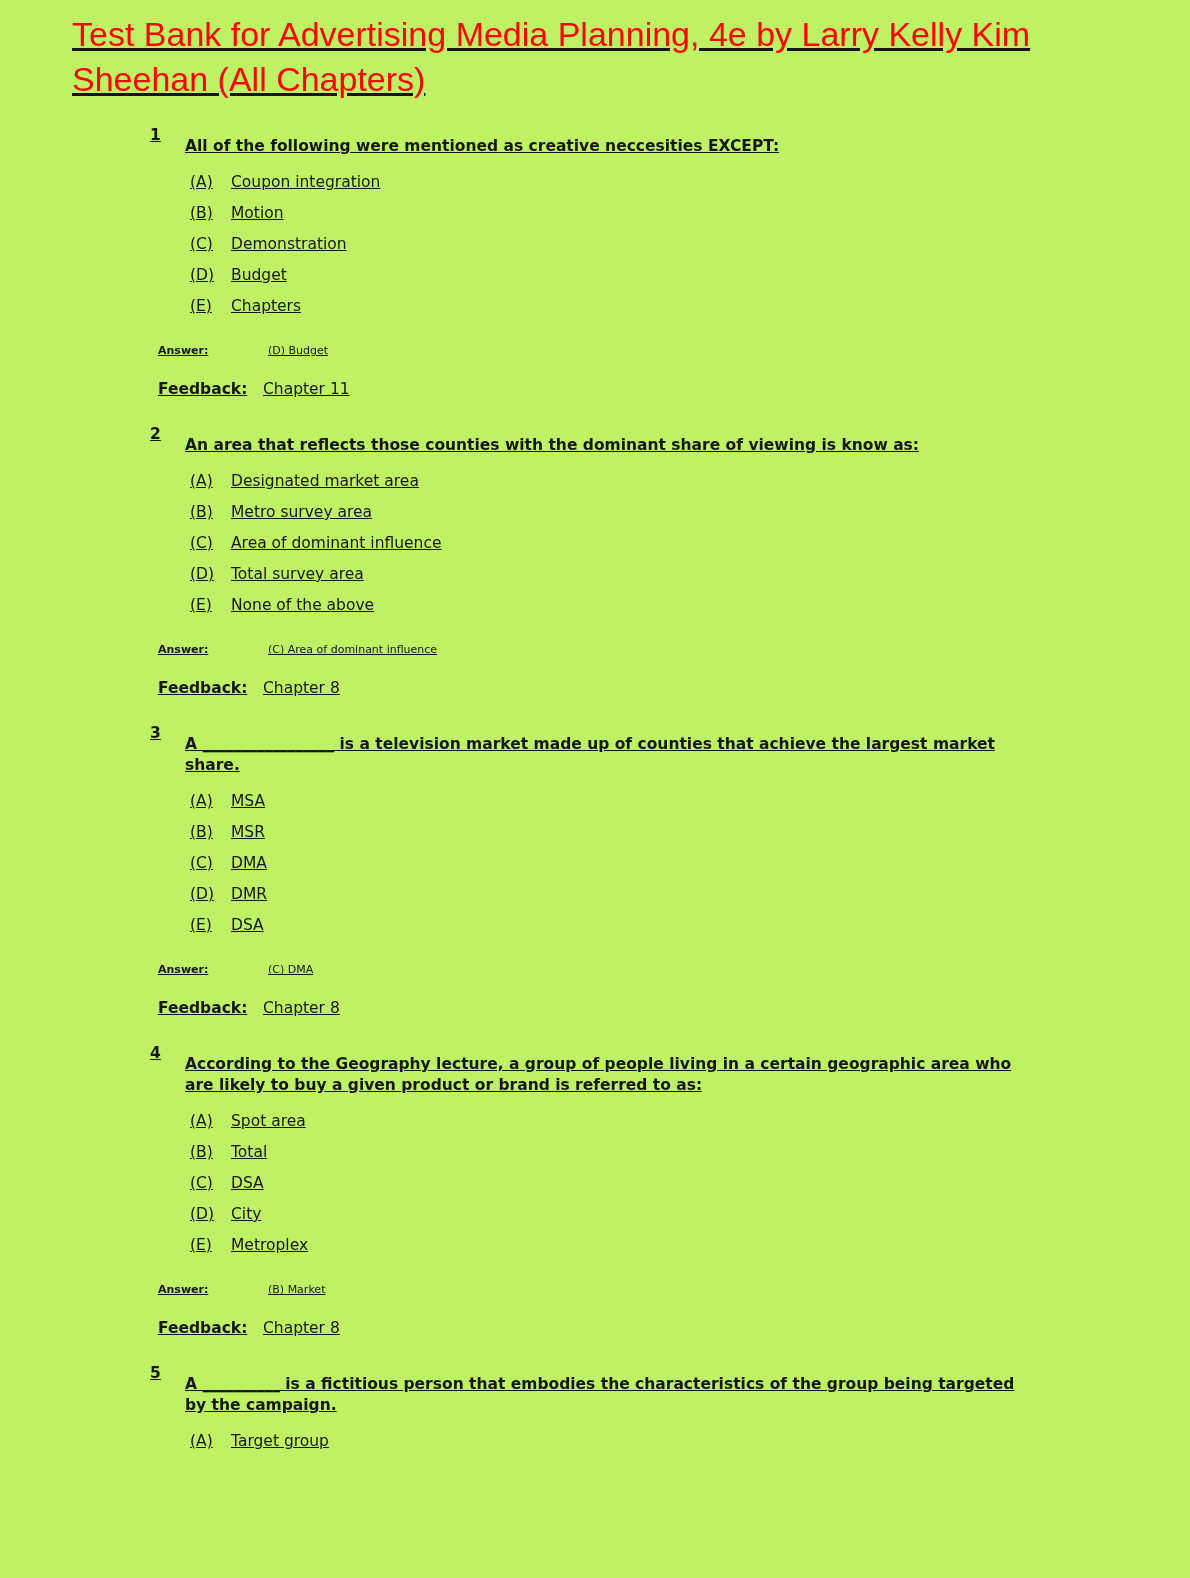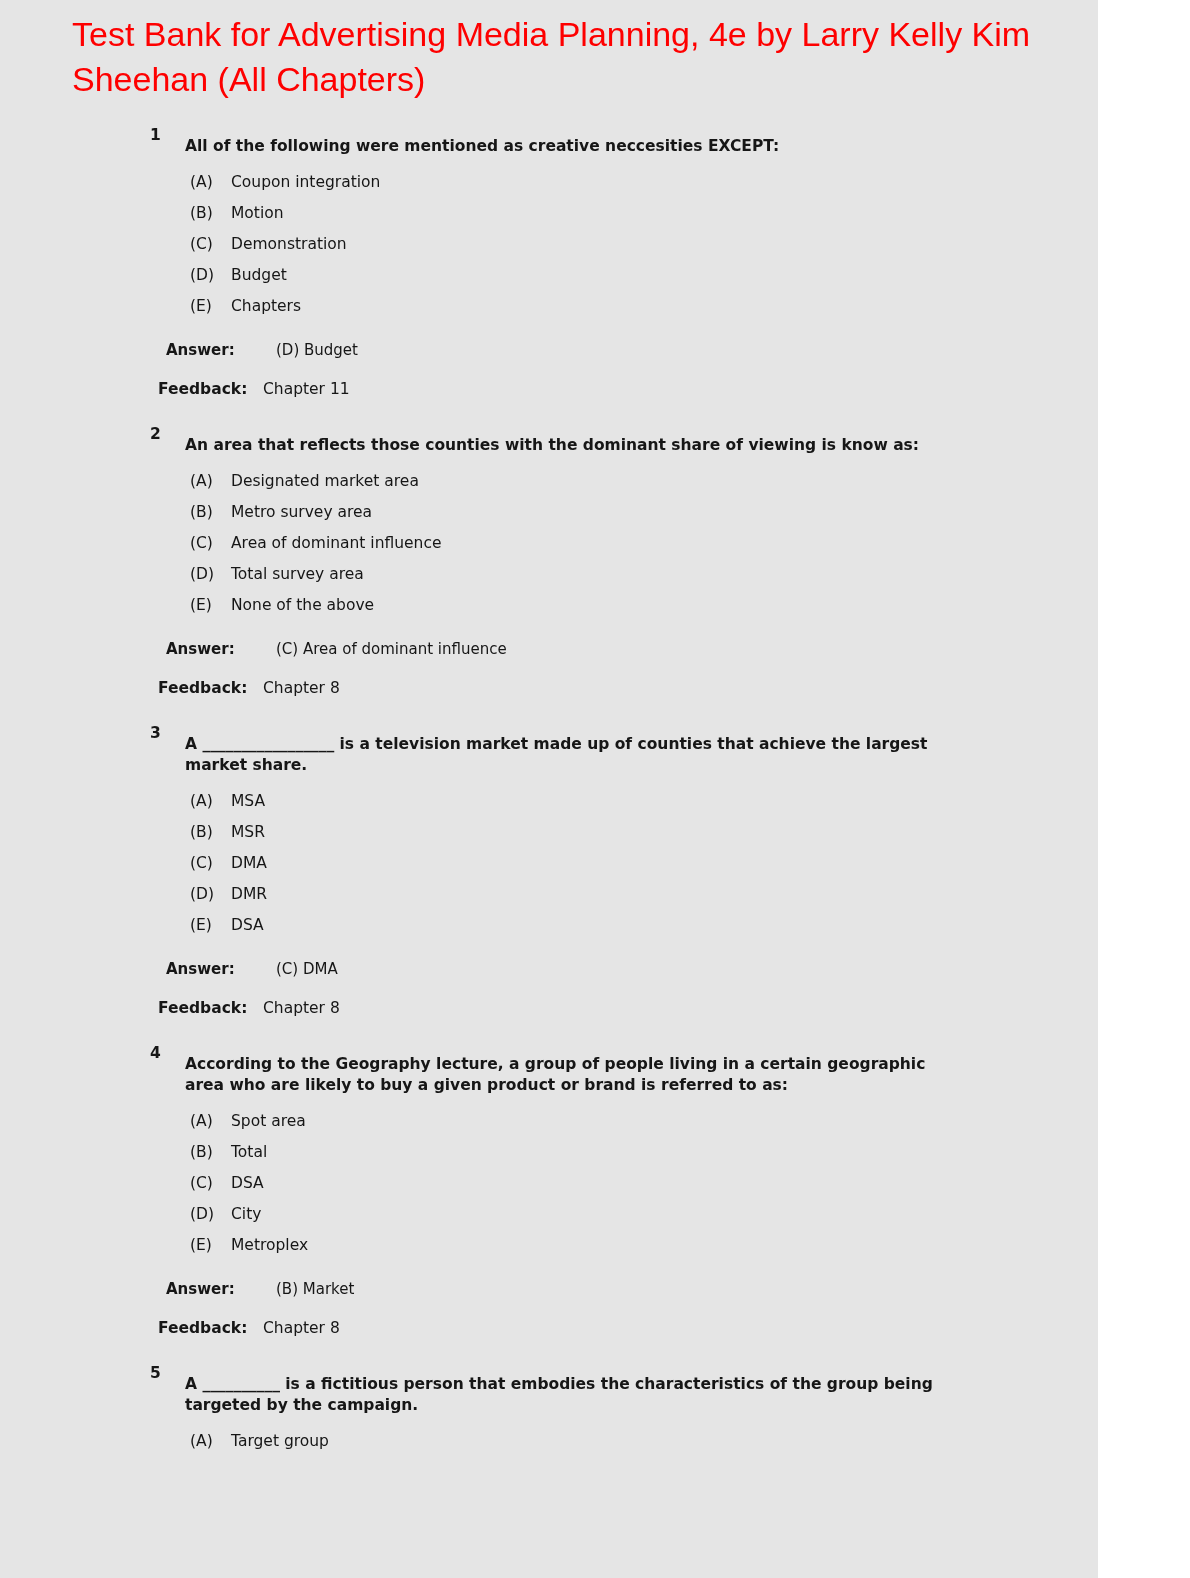--- a/index.html
+++ b/index.html
@@ -1,24 +1,25 @@
 <!DOCTYPE html>
 <html><head>
 <meta charset="utf-8">
 <style>
   * { margin: 0; padding: 0; box-sizing: border-box; }
   html, body { background: #ffffff; }
   .page {
     position: relative;
-    width: 1098px;
+    width: 1190px;
     height: 1578px;
-    background: #e5e5e5;
+    background: #bef264;
     overflow: hidden;
     font-family: "DejaVu Sans", sans-serif;
     color: #161616;
+    text-decoration: underline;
   }
   .doc-title {
     margin: 12px 60px 0 72px;
     max-width: 1000px;
     font-family: "Liberation Sans", sans-serif;
     font-weight: 400;
     font-size: 34px;
     line-height: 45px;
     letter-spacing: 0px;
   }
@@ -44,23 +45,23 @@
   .opt-row {
     display: flex;
     margin-left: 40px;
     margin-bottom: 10px;
     font-size: 15.5px;
     line-height: 21px;
   }
   .opt-letter { flex: 0 0 41px; }
   .answer-row {
     display: flex;
-    margin-left: 16px;
+    margin-left: 8px;
     margin-top: 23px;
-    font-size: 15px;
+    font-size: 11px;
     line-height: 21px;
   }
   .feedback-row {
     display: flex;
     margin-left: 8px;
     margin-top: 18px;
     font-size: 15.5px;
     line-height: 21px;
   }
   .lbl { font-weight: bold; }

